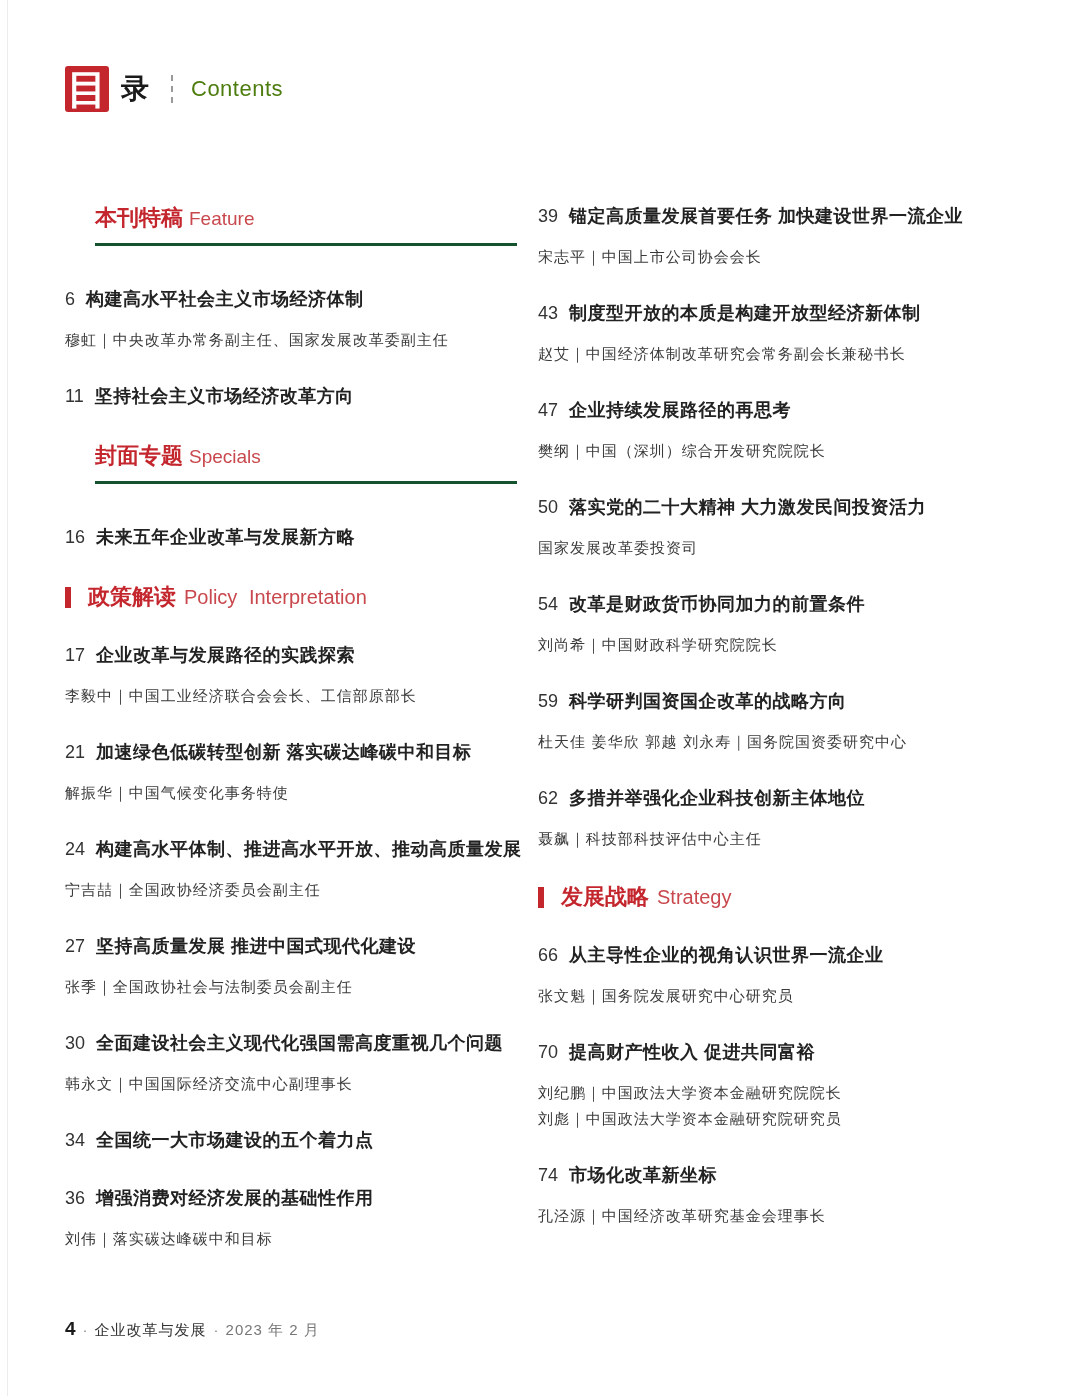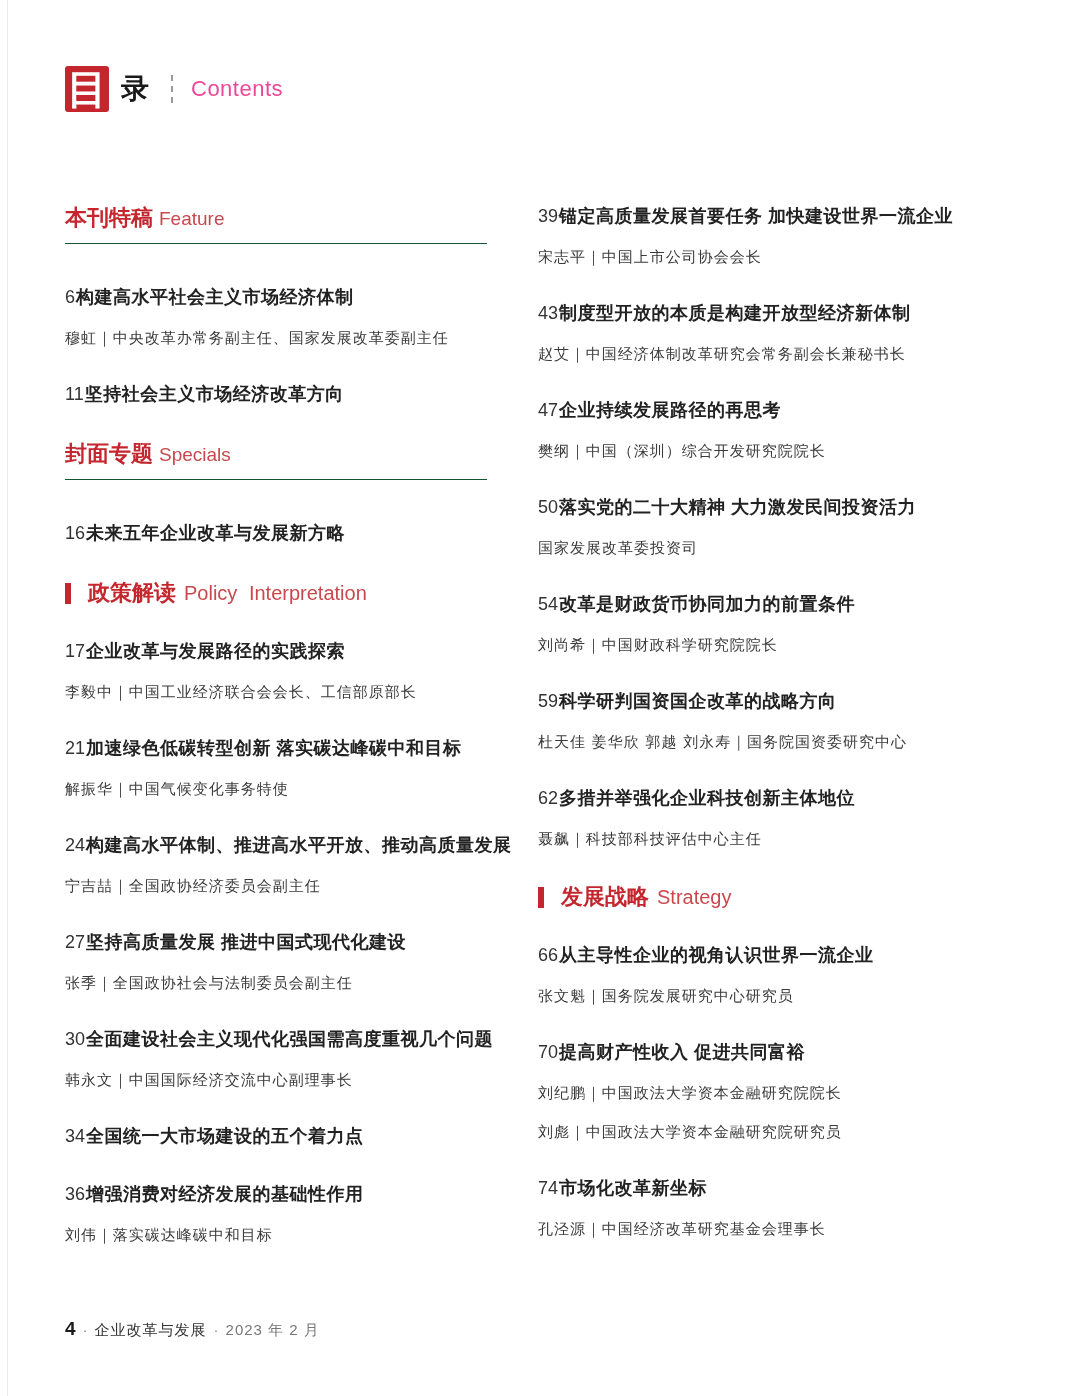--- a/index.html
+++ b/index.html
@@ -31,55 +31,56 @@
   }
   .logo-suffix{
     font-size:28px;color:#1a1a1a;margin-left:12px;font-weight:bold;
   }
   .dash-sep{
     height:28px;width:0;
     border-left:2px dashed #9a9a9a;
     margin:0 18px 0 22px;
   }
   .contents-label{
-    font-size:22px;color:#ec4899;letter-spacing:0.5px;
+    font-size:22px;color:#4d7c0f;letter-spacing:0.5px;
   }
   
   .columns{
     position:absolute;left:65px;top:203px;
     display:flex;
   }
   .col-left{width:452px;flex:none;}
   .col-right{width:460px;flex:none;margin-left:21px;}
   
   .section-underline{
     width:422px;
     padding-bottom:10px;
-    border-bottom:1px solid #14532d;
+    border-bottom:3px solid #14532d;
     margin-bottom:40px;
+    margin-left:30px;
   }
   .section-underline .zh{font-size:22px;font-weight:bold;color:#c4262d;}
   .section-underline .en{font-size:19px;color:#c9484d;margin-left:6px;}
   
   .section-bar{
     display:flex;align-items:center;
     margin:10px 0 30px 0;
     text-align:center;
   }
   .section-bar .bar{
     width:6px;height:21px;background:#c4262d;margin-right:17px;flex:none;
   }
   .section-bar .zh{font-size:22px;font-weight:bold;color:#c4262d;}
   .section-bar .en{font-size:20px;color:#c9484d;margin-left:8px;word-spacing:6px;}
   
   .article{margin-bottom:32px;cursor:pointer;}
   .article .title{
     font-size:18px;line-height:26px;white-space:nowrap;color:#222222;
   }
-  .article .num{font-weight:400;color:#333333;margin-right:1px;}
+  .article .num{font-weight:400;color:#333333;margin-right:11px;}
   .article .t{font-weight:bold;letter-spacing:0.5px;}
   .article .author{
     margin-top:17px;
     font-size:15px;line-height:22px;
     color:#3a3a3a;
     font-family:"DejaVu Serif", serif;
     letter-spacing:1px;
     white-space:nowrap;
   }
   
@@ -217,21 +218,21 @@
     </div>
 
     <div class="article">
       <div class="title"><span class="num">66</span><span class="t">从主导性企业的视角认识世界一流企业</span></div>
       <div class="author">张文魁｜国务院发展研究中心研究员</div>
     </div>
 
     <div class="article">
       <div class="title"><span class="num">70</span><span class="t">提高财产性收入 促进共同富裕</span></div>
       <div class="author">刘纪鹏｜中国政法大学资本金融研究院院长</div>
-      <div class="author" style="margin-top:17px;">刘彪｜中国政法大学资本金融研究院研究员</div>
+      <div class="author" style="margin-top:4px;">刘彪｜中国政法大学资本金融研究院研究员</div>
     </div>
 
     <div class="article">
       <div class="title"><span class="num">74</span><span class="t">市场化改革新坐标</span></div>
       <div class="author">孔泾源｜中国经济改革研究基金会理事长</div>
     </div>
 
   </div>
 </div>
 

